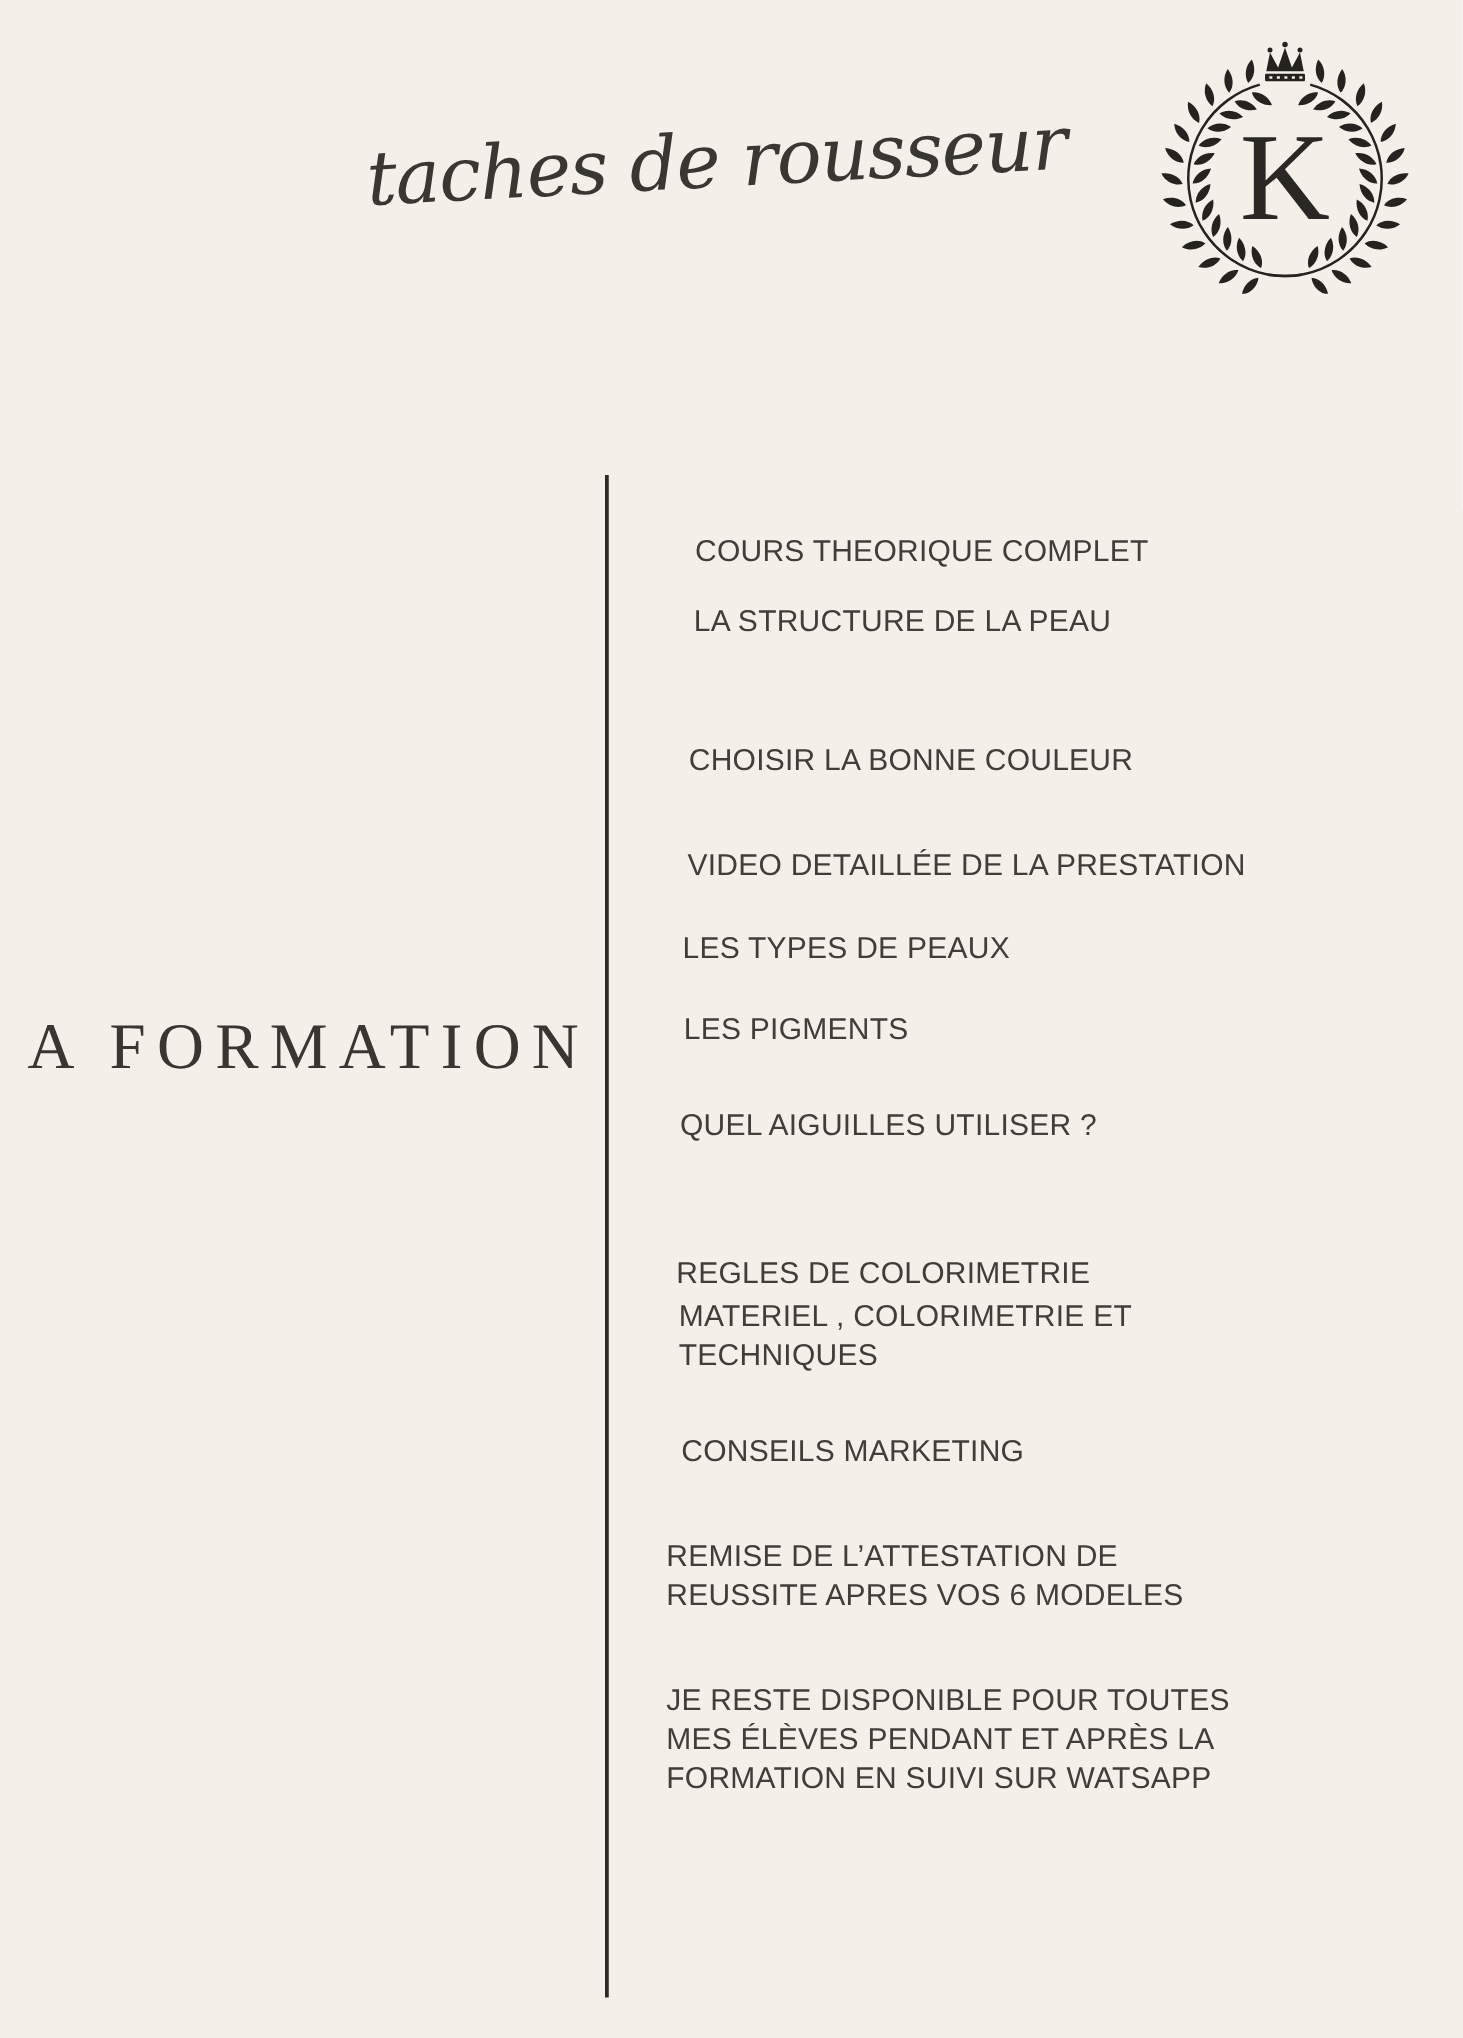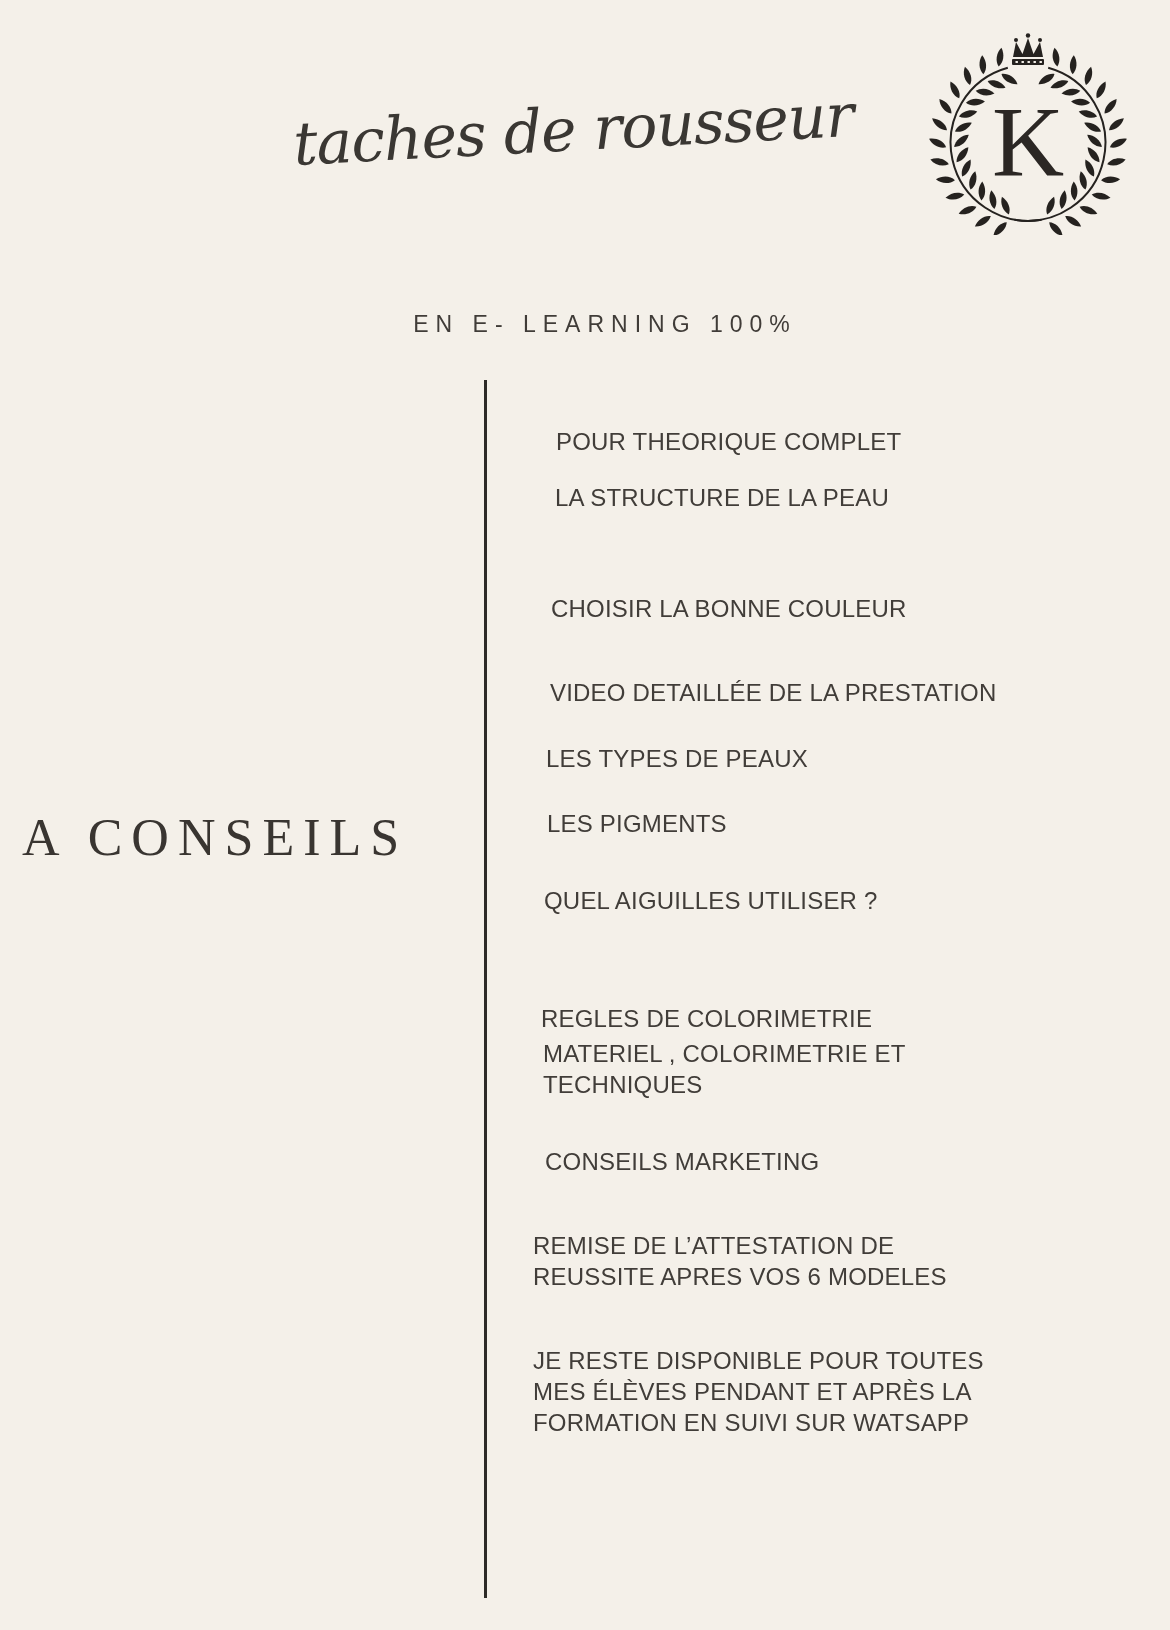--- a/index.html
+++ b/index.html
@@ -85,21 +85,20 @@
   .program-item:nth-of-type(10){left:545px;top:1146px;}
   .program-item:nth-of-type(11){left:533px;top:1230px;}
   .program-item:nth-of-type(12){left:533px;top:1345px;}
 </style>
 </head>
 <body>
 
 <div class="page">
 
   <div class="script-title">taches de rousseur</div>
-  <div class="subtitle">EN E- LEARNING 100%</div>
 
   <div class="logo">
     <svg viewBox="-106 -118 212 210" width="212" height="210">
       <defs>
         <path id="leaf" d="M0 0 C4.5 -5 5 -13 0.8 -19 C-3.8 -13 -4.2 -5 0 0 Z"></path>
         <g id="leaf-pair">
           <use href="#leaf" transform="translate(0,-82) rotate(-32)"></use>
           <use href="#leaf" transform="translate(0,-74) rotate(-146)"></use>
         </g>
         <g id="branch">
@@ -137,26 +136,26 @@
           <rect x="-0.5" y="2" width="2.4" height="2"></rect>
           <rect x="5.5" y="2" width="2.4" height="2"></rect>
           <rect x="11.5" y="2" width="2.4" height="2"></rect>
         </g>
       </g>
 
       <text class="monogram" x="0" y="32" text-anchor="middle">K</text>
     </svg>
   </div>
 
-  <div class="side-label">A CONSEILS</div>
+  <div class="side-label">A FORMATION</div>
 
   <div class="divider"></div>
 
   <div class="program-list">
-    <div class="program-item">POUR THEORIQUE COMPLET</div>
+    <div class="program-item">COURS THEORIQUE COMPLET</div>
     <div class="program-item">LA STRUCTURE DE LA PEAU</div>
     <div class="program-item">CHOISIR LA BONNE COULEUR</div>
     <div class="program-item">VIDEO DETAILLÉE DE LA PRESTATION</div>
     <div class="program-item">LES TYPES DE PEAUX</div>
     <div class="program-item">LES PIGMENTS</div>
     <div class="program-item">QUEL AIGUILLES UTILISER ?</div>
     <div class="program-item">REGLES DE COLORIMETRIE</div>
     <div class="program-item">MATERIEL , COLORIMETRIE ET
 TECHNIQUES</div>
     <div class="program-item">CONSEILS MARKETING</div>

